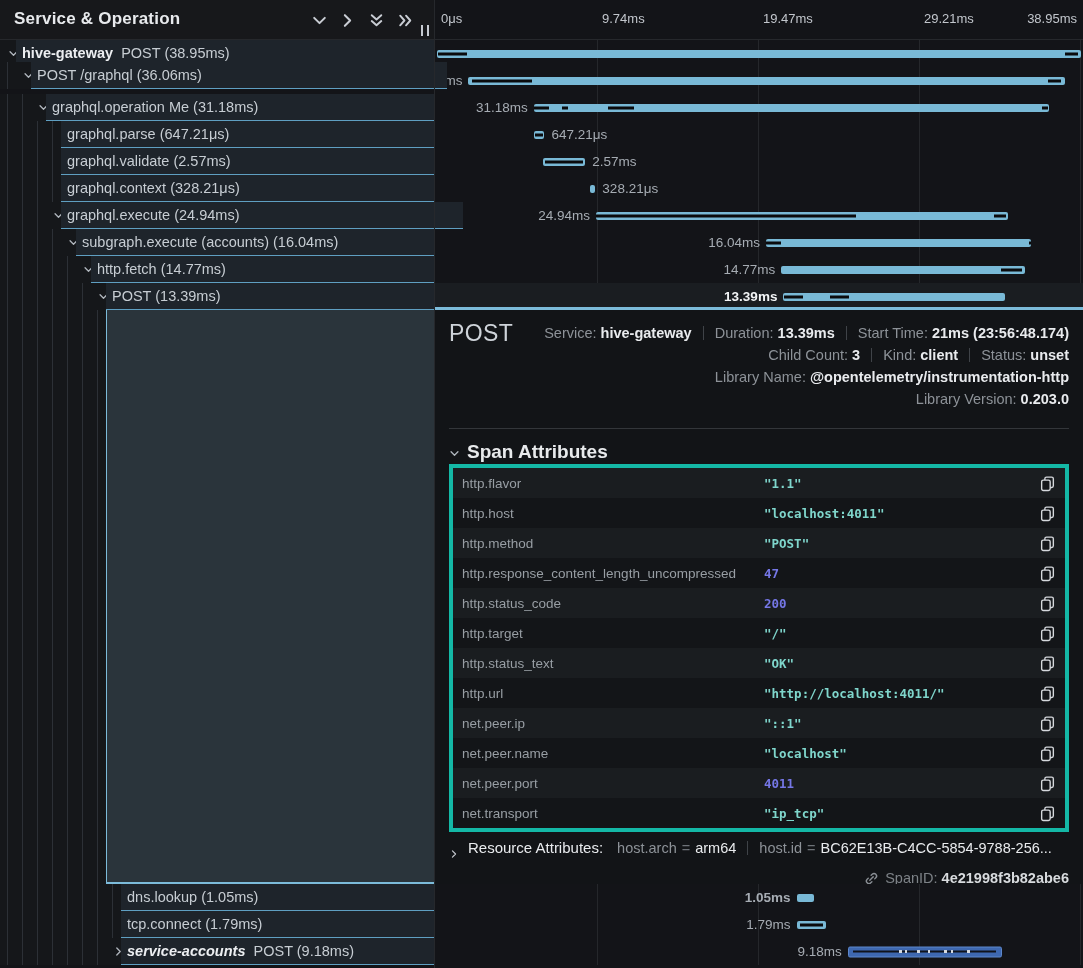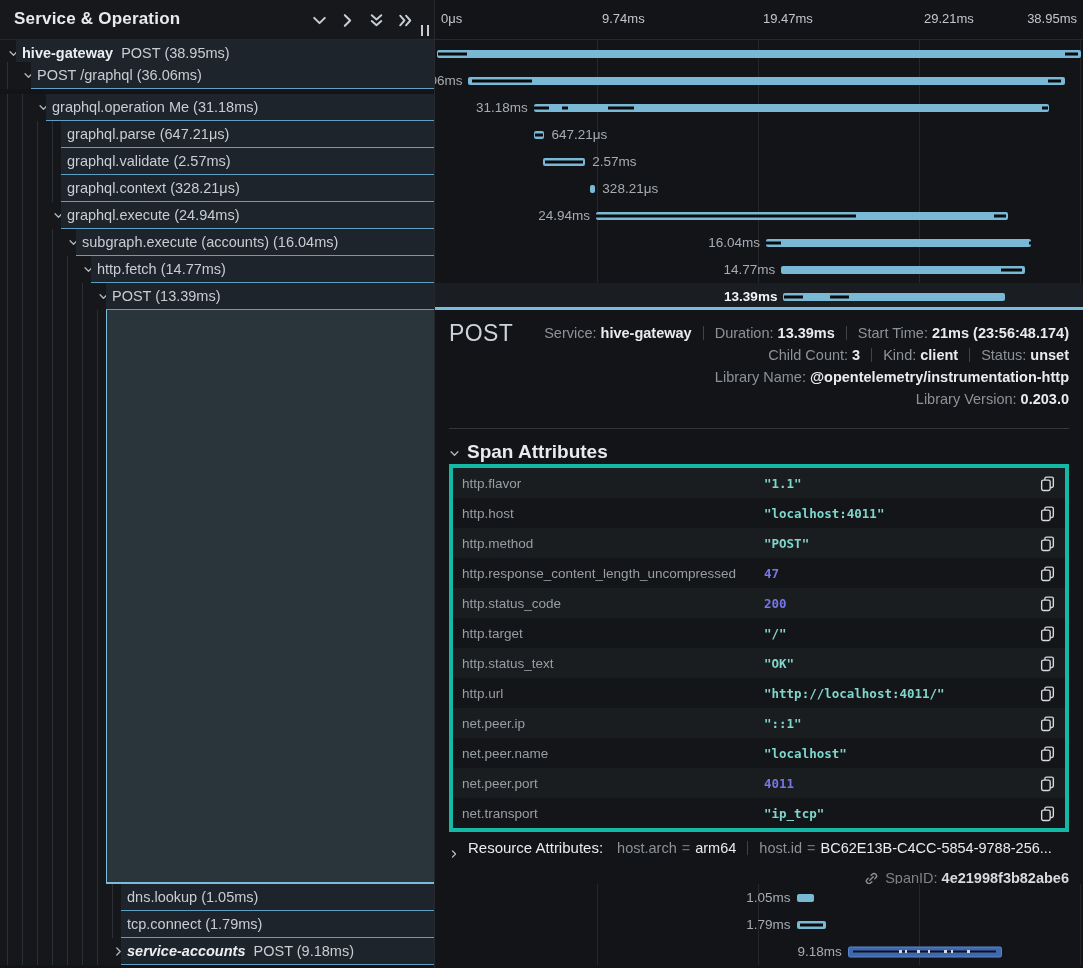--- a/index.html
+++ b/index.html
@@ -145,21 +145,21 @@
           </svg>
         </span>
         <div class="row-inner" style="left: 16px;"><span class="txt"><span class="svc">hive-gateway</span>&nbsp;&nbsp;<span class="op">POST (38.95ms)</span></span></div>
       </div>
       <div class="row-right" style="top: 40px;">
         <div class="bar" style="left: 2px; width: 644px;">
           <i class="btick" style="left: 0.2%; width: 28.98px;"></i>
           <i class="btick" style="left: 97.5%; width: 12.88px;"></i>
         </div>
       </div>
-      <div class="row-left" style="top: 62px;">
+      <div class="row-left" style="top: 62px; padding-left: 12px;">
         <i class="vline" style="left: 7px;"></i>
         <span class="tchev" style="left: 23px;">
           <svg viewBox="0 0 16 16" fill="none" stroke="currentColor" stroke-width="1.9" stroke-linecap="round" stroke-linejoin="round">
             <path d="M3 5.5l5 5 5-5"></path>
           </svg>
         </span>
         <div class="row-inner" style="left: 31px;"><span class="txt"><span class="op">POST /graphql (36.06ms)</span></span></div>
       </div>
       <div class="row-right" style="top: 67px;">
         <div class="bar" style="left: 33.4146px; width: 596.217px;">
@@ -217,21 +217,21 @@
         <i class="vline" style="left: 7px;"></i>
         <i class="vline" style="left: 22px;"></i>
         <i class="vline" style="left: 37px;"></i>
         <i class="vline" style="left: 52px;"></i>
         <div class="row-inner" style="left: 61px;"><span class="txt"><span class="op">graphql.context (328.21μs)</span></span></div>
       </div>
       <div class="row-right" style="top: 175px;">
         <div class="bar" style="left: 154.94px; width: 5.42316px;"></div>
         <span class="dur" style="left: 167.363px;">328.21μs</span>
       </div>
-      <div class="row-left" style="top: 202px;">
+      <div class="row-left" style="top: 202px; padding-left: 28px;">
         <i class="vline" style="left: 7px;"></i>
         <i class="vline" style="left: 22px;"></i>
         <i class="vline" style="left: 37px;"></i>
         <span class="tchev" style="left: 53px;">
           <svg viewBox="0 0 16 16" fill="none" stroke="currentColor" stroke-width="1.9" stroke-linecap="round" stroke-linejoin="round">
             <path d="M3 5.5l5 5 5-5"></path>
           </svg>
         </span>
         <div class="row-inner" style="left: 61px;"><span class="txt"><span class="op">graphql.execute (24.94ms)</span></span></div>
       </div>
@@ -305,21 +305,21 @@
         <i class="vline" style="left: 7px;"></i>
         <i class="vline" style="left: 22px;"></i>
         <i class="vline" style="left: 37px;"></i>
         <i class="vline" style="left: 52px;"></i>
         <i class="vline" style="left: 67px;"></i>
         <i class="vline" style="left: 82px;"></i>
         <i class="vline" style="left: 97px;"></i>
         <i class="vline" style="left: 112px;"></i>
         <div class="row-inner" style="left: 121px;"><span class="txt"><span class="op">dns.lookup (1.05ms)</span></span></div>
       </div>
-      <div class="row-right" style="top: 884px;">
+      <div class="row-right" style="top: 884px; font-weight: bold;">
         <div class="bar" style="left: 361.615px; width: 17.3607px;"></div>
         <span class="dur" style="right: 292.385px;">1.05ms</span>
       </div>
       <div class="row-left" style="top: 911px;">
         <i class="vline" style="left: 7px;"></i>
         <i class="vline" style="left: 22px;"></i>
         <i class="vline" style="left: 37px;"></i>
         <i class="vline" style="left: 52px;"></i>
         <i class="vline" style="left: 67px;"></i>
         <i class="vline" style="left: 82px;"></i>

